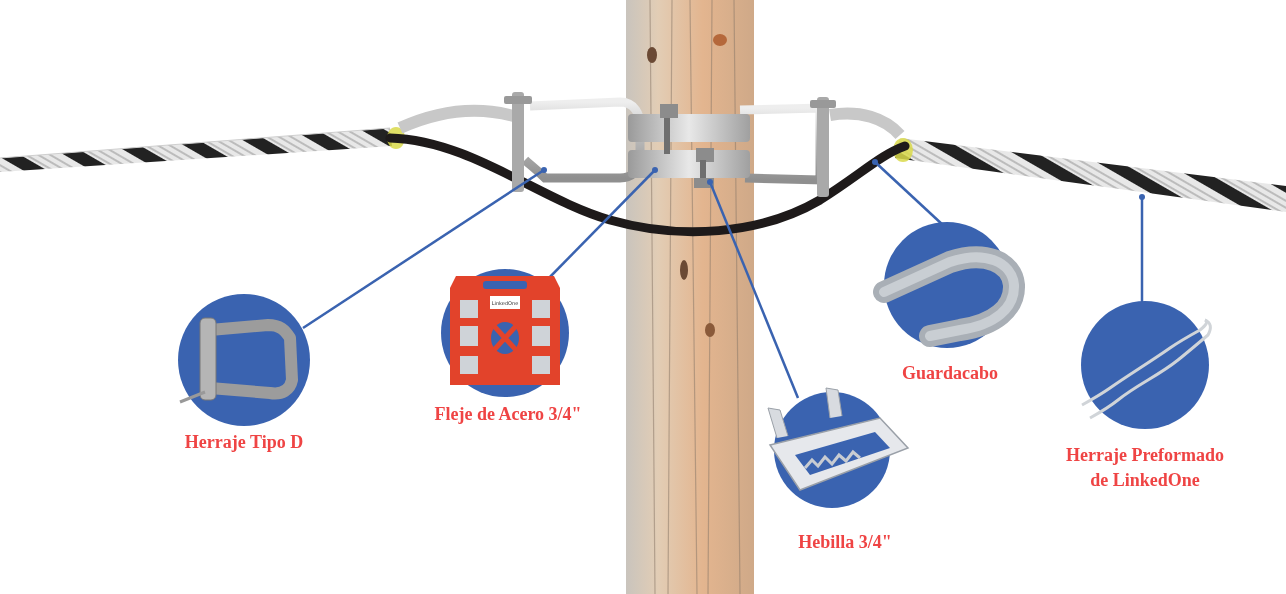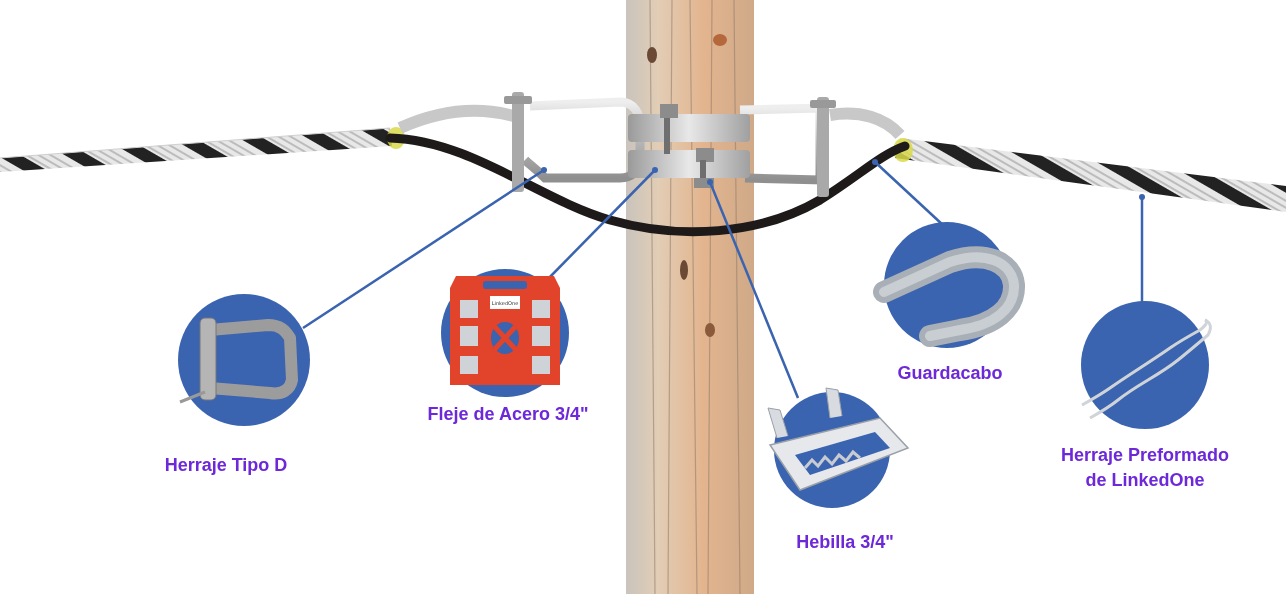--- a/index.html
+++ b/index.html
@@ -1,18 +1,18 @@
 <!DOCTYPE html>
 <html><head>
 <meta charset="utf-8">
 <style>
   html, body { margin:0; padding:0; background:#ffffff; }
   body { width:1286px; height:594px; overflow:hidden; position:relative; font-family:"DejaVu Sans", sans-serif; }
   #scene { position:absolute; left:0; top:0; width:1286px; height:594px; }
-  .label { position:absolute; font-family:Liberation Sans, sans-serif; font-weight:bold; font-size:18px; color:#6d28d9; text-align:center; line-height:24px; white-space:nowrap; }
+  .label { position:absolute; font-family:Liberation Serif, serif; font-weight:bold; font-size:18px; color:#ef4444; text-align:center; line-height:24px; white-space:nowrap; }
 </style>
 </head>
 <body>
 
 <svg id="scene" viewBox="0 0 1286 594" xmlns="http://www.w3.org/2000/svg">
   <defs>
     <linearGradient id="poleGrad" x1="0" x2="1" y1="0" y2="0">
       <stop offset="0" stop-color="#c9c4bd"></stop>
       <stop offset="0.25" stop-color="#e2cdb5"></stop>
       <stop offset="0.6" stop-color="#e3b58f"></stop>
@@ -146,18 +146,18 @@
 
   <g>
     <circle cx="1145" cy="365" r="64" fill="#3a63b0"></circle>
     <g stroke="#d0d4d8" stroke-width="3" fill="none">
       <path d="M1082 405 Q1100 395 1110 388 T1140 368 T1170 348 T1200 330 Q1210 322 1205 320"></path>
       <path d="M1090 418 Q1108 408 1118 400 T1148 380 T1178 360 T1208 335 Q1214 324 1205 320"></path>
     </g>
   </g>
 </svg>
 
-<div class="label" style="left:136px; top:430px; width:180px;margin-top:23px;">Herraje Tipo D</div>
+<div class="label" style="left:154px; top:430px; width:180px;">Herraje Tipo D</div>
 <div class="label" style="left:398px; top:402px; width:220px;">Fleje de Acero 3/4"</div>
 <div class="label" style="left:765px; top:530px; width:160px;">Hebilla 3/4"</div>
 <div class="label" style="left:870px; top:361px; width:160px;">Guardacabo</div>
 <div class="label" style="left:1030px; top:443px; width:230px;">Herraje Preformado</div>
 <div class="label" style="left:1030px; top:468px; width:230px;">de LinkedOne</div>
 
 </body></html>

